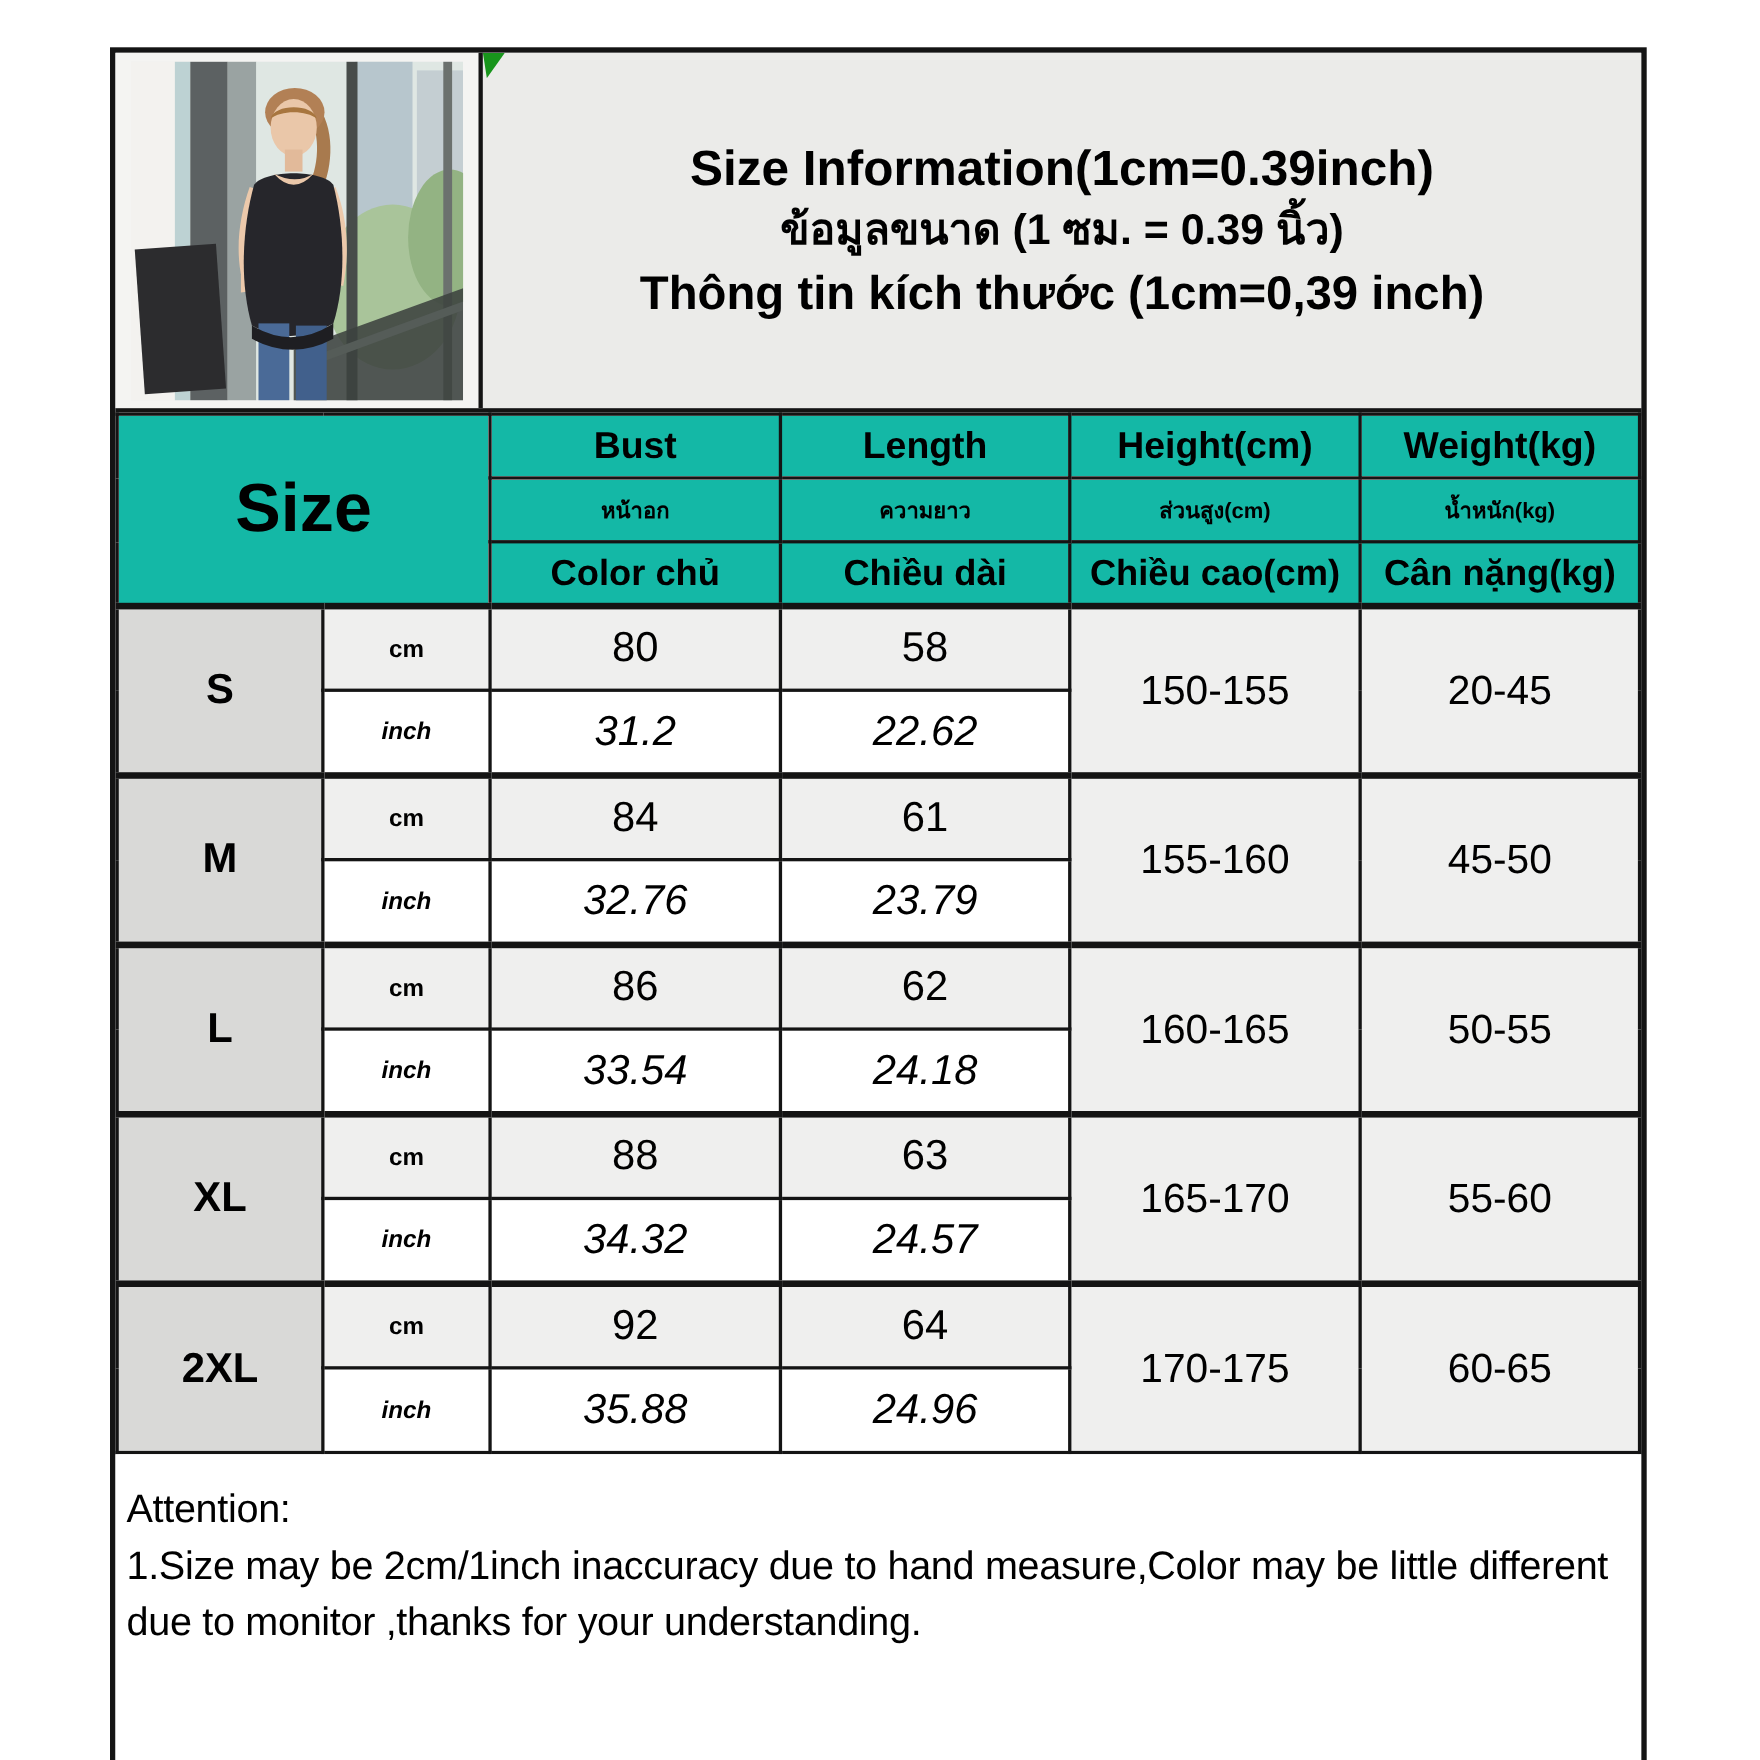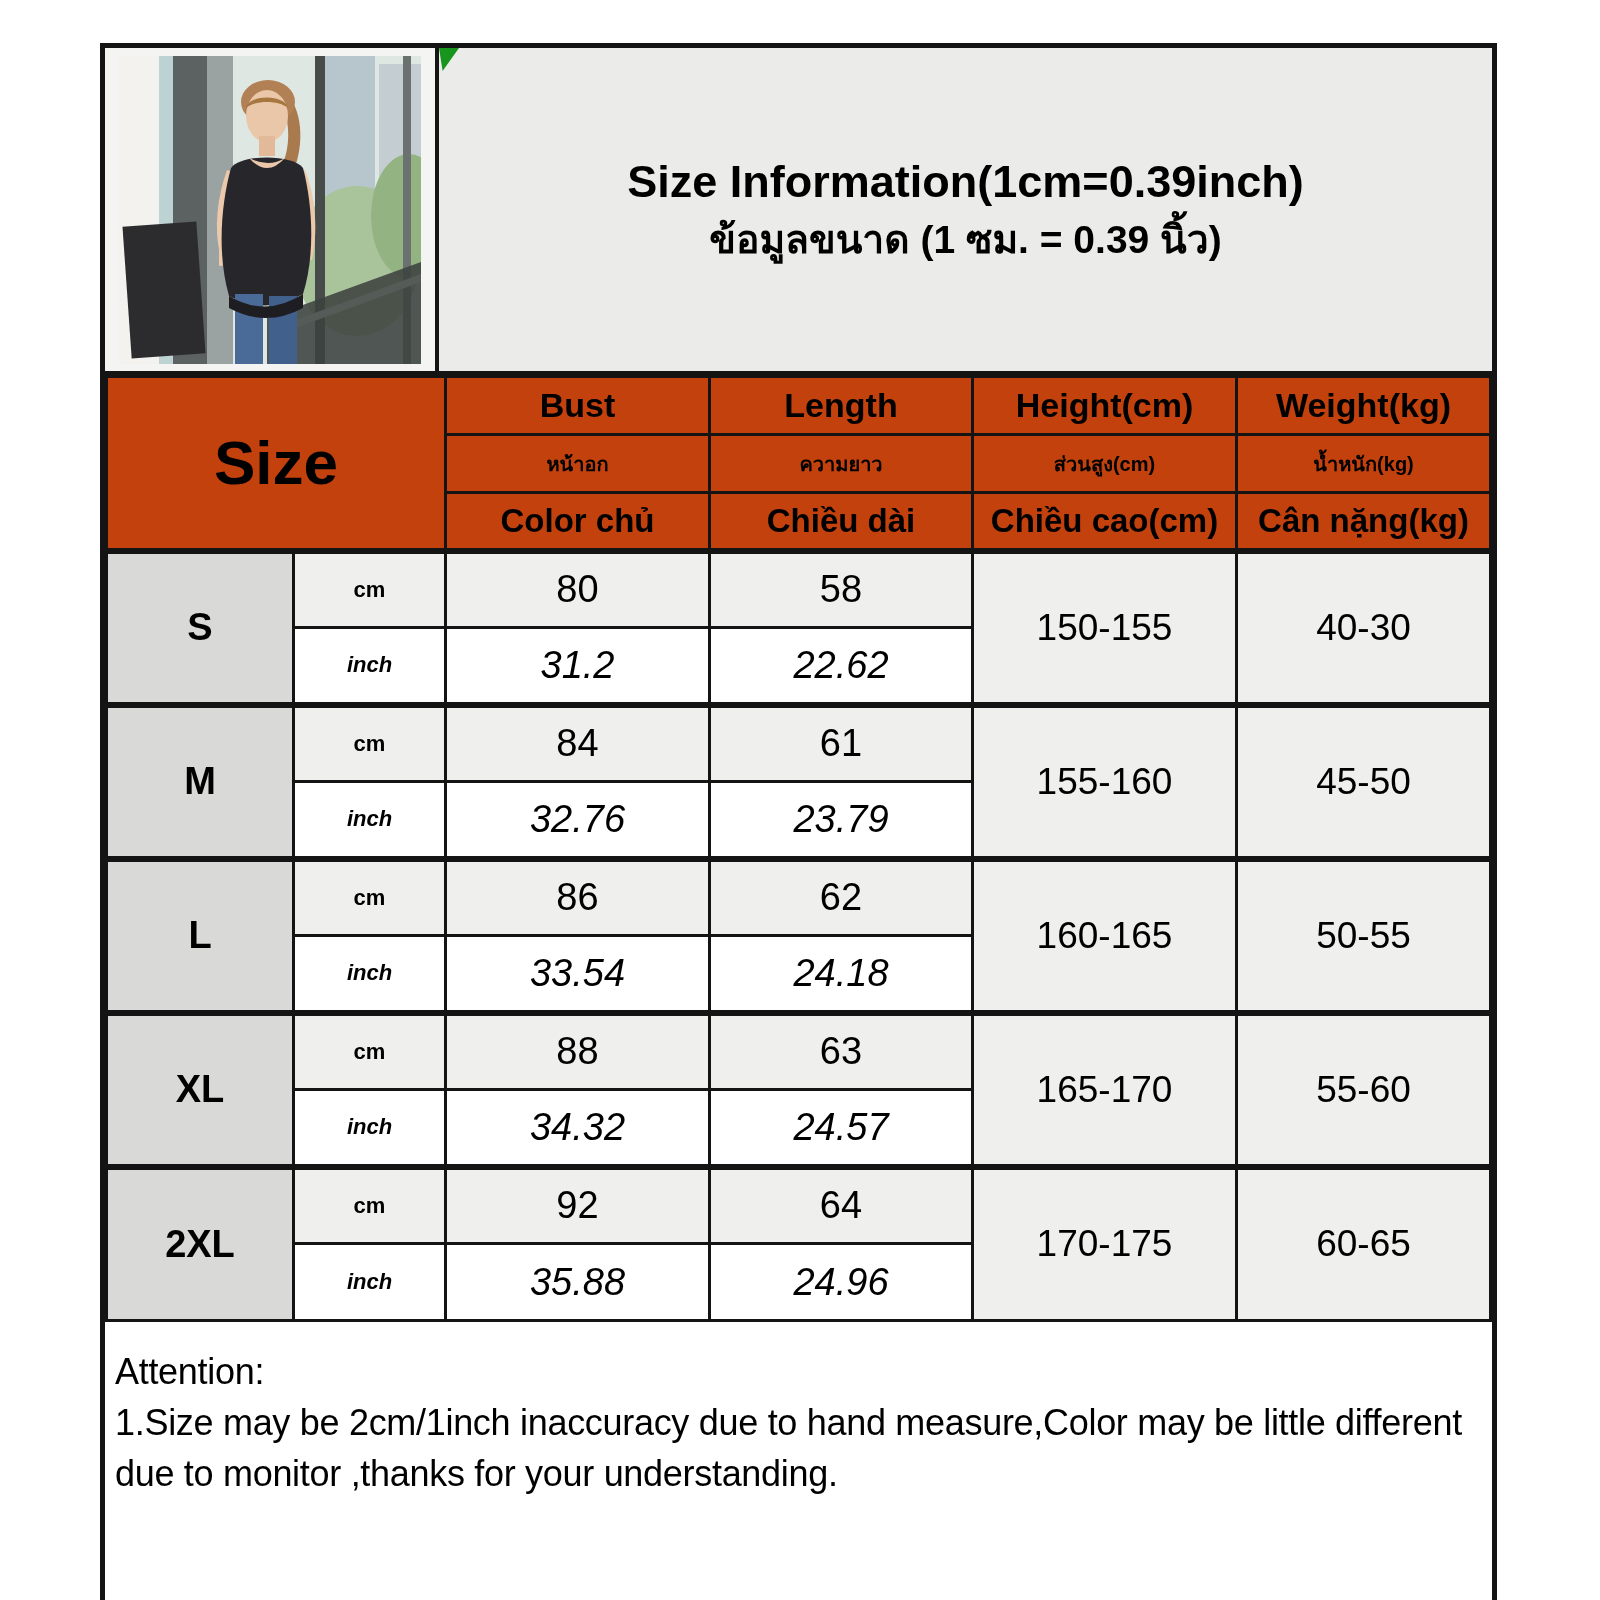--- a/index.html
+++ b/index.html
@@ -36,21 +36,21 @@
   }
   
   table.size-table{
     border-collapse:collapse;table-layout:fixed;width:100%;flex:none;
   }
   .size-table td{
     border:3px solid #141414;text-align:center;vertical-align:middle;
     padding:0;overflow:hidden;
   }
   tr.hdr{height:58px;}
-  tr.hdr td{background:#c2410c;font-weight:bold;}
+  tr.hdr td{background:#14b8a6;font-weight:bold;}
   .hdr-en{font-size:34px;}
   .hdr-th{font-size:20px;}
   .hdr-vi{font-size:33px;}
   td.size-span{background:#d9d9d7;font-size:62px;font-weight:bold;}
   tr.data{height:77px;}
   tr.cm-row td{background:#efefee;}
   tr.inch-row td{background:#ffffff;font-style:italic;}
   td.size-letter{background:#d9d9d7 !important;font-size:38px;font-weight:bold;}
   td.unit{font-size:22px;font-weight:bold;}
   td.num{font-size:38px;font-weight:400;}
@@ -105,20 +105,21 @@
         <path d="M130 102 Q148 122 166 102 Q150 112 130 102 Z" fill="#eac7a9"></path>
 
         <rect x="116" y="238" width="28" height="70" fill="#4a6a97"></rect>
         <rect x="150" y="240" width="28" height="68" fill="#41608c"></rect>
         <path d="M110 240 Q147 262 184 238 L184 252 Q147 272 110 252 Z" fill="#1e1e22"></path>
       </svg>
     </div>
     <div class="title-cell">
       <div class="title-en">Size Information(1cm=0.39inch)</div>
       <div class="title-th">ข้อมูลขนาด (1 ซม. = 0.39 นิ้ว)</div>
+      <div class="title-vi">Thông tin kích thước (1cm=0,39 inch)</div>
     </div>
     <div class="green-marker"></div>
   </div>
 
   <table class="size-table">
     <colgroup>
       <col style="width:187px">
         <col style="width:152px">
         <col style="width:264px">
       <col style="width:263px">
@@ -145,21 +146,21 @@
         <td class="hdr-vi">Chiều cao(cm)</td>
         <td class="hdr-vi">Cân nặng(kg)</td>
       </tr>
 
       <tr class="data cm-row block-start">
         <td class="size-letter" rowspan="2">S</td>
         <td class="unit">cm</td>
         <td class="num">80</td>
         <td class="num">58</td>
         <td class="range" rowspan="2">150-155</td>
-        <td class="range" rowspan="2">40-30</td>
+        <td class="range" rowspan="2">20-45</td>
       </tr>
       <tr class="data inch-row">
         <td class="unit">inch</td>
         <td class="num">31.2</td>
         <td class="num">22.62</td>
       </tr>
 
       <tr class="data cm-row block-start">
         <td class="size-letter" rowspan="2">M</td>
         <td class="unit">cm</td>

